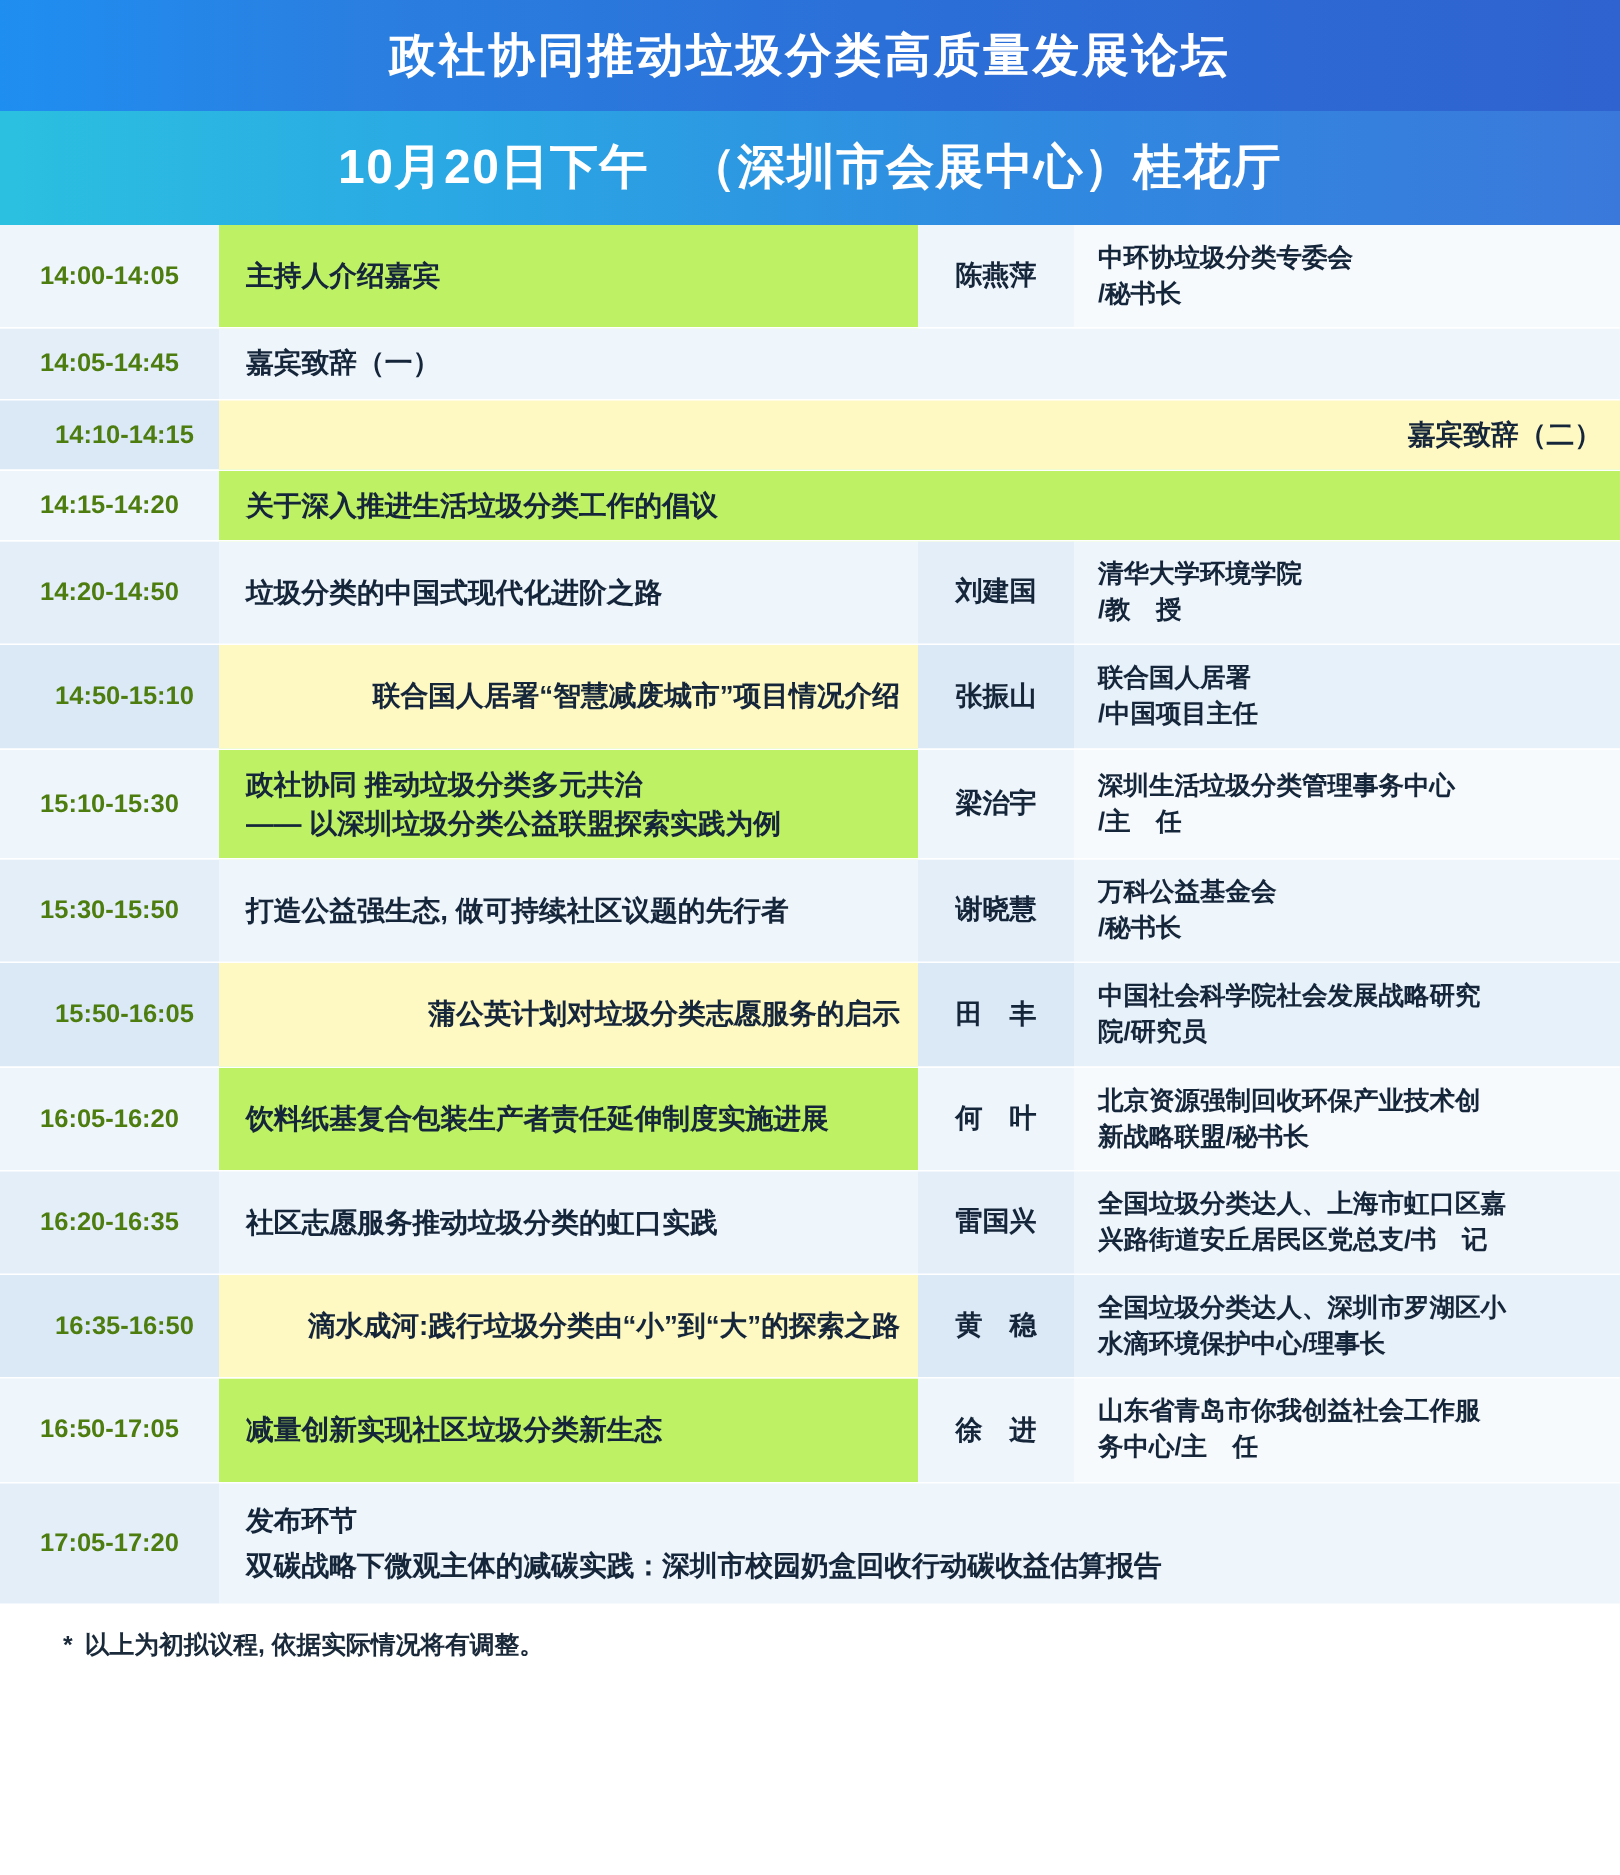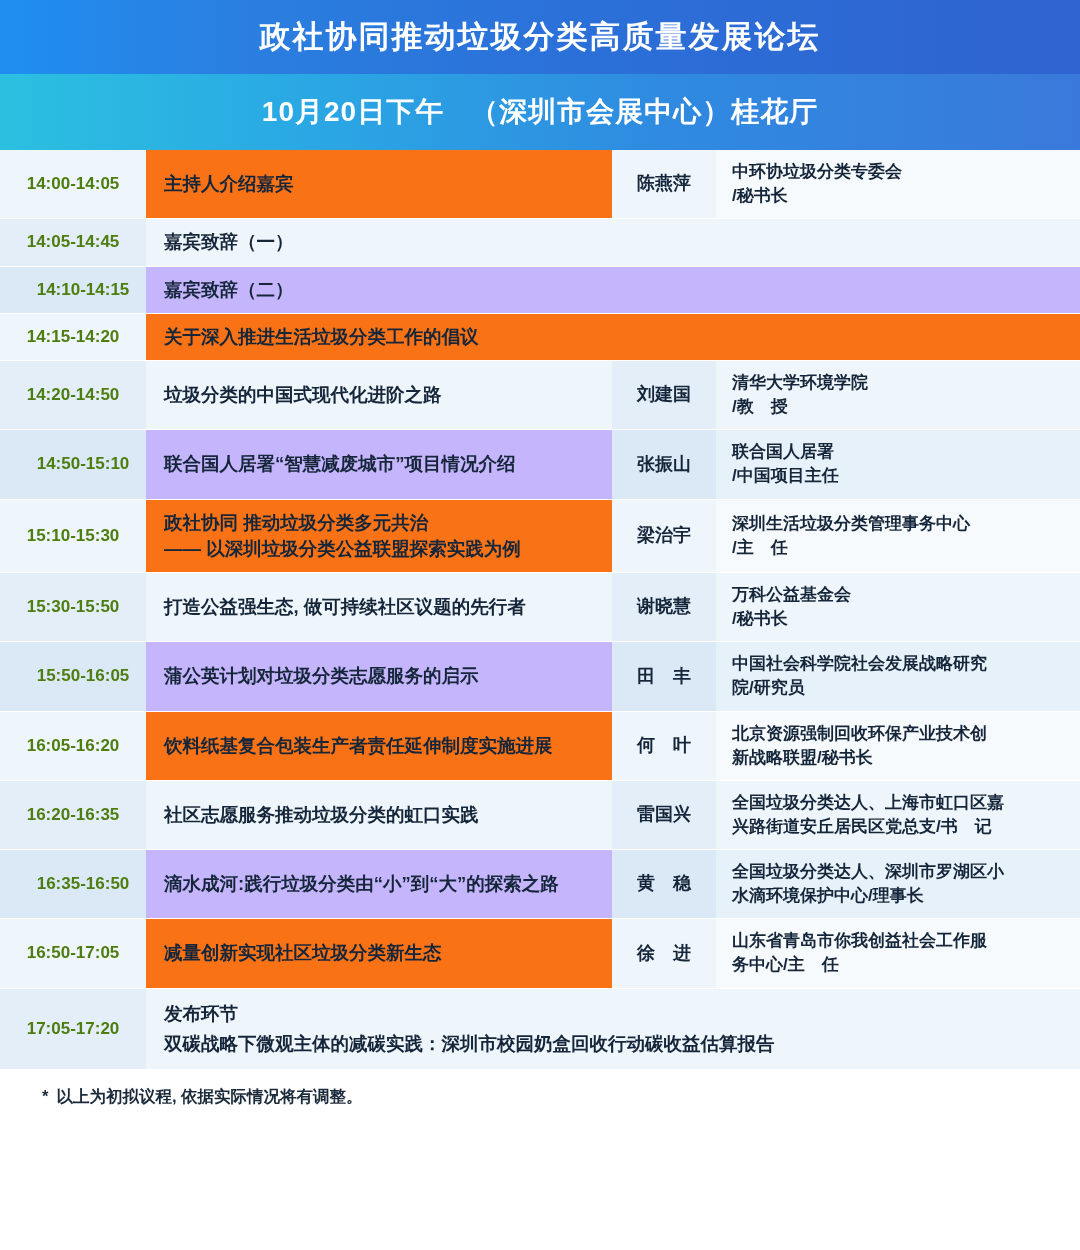--- a/index.html
+++ b/index.html
@@ -37,21 +37,21 @@
   .banner-title {
     font-size: 31px;
     font-weight: bold;
     letter-spacing: 2px;
   }
   .banner2 {
     height: 76px;
     background: linear-gradient(90deg, #2bc0e0 0%, #2aa8e4 28%, #2f8ae0 62%, #3a79db 100%);
   }
   .banner2 .banner-title {
-    font-size: 28px;
+    font-size: 32px;
     letter-spacing: 1px;
   }
   .banner2 .gap {
     display: inline-block;
     width: 26px;
   }
 
   
   .agenda {
     width: 1080px;
@@ -97,31 +97,31 @@
   }
   .col-topic-wide {
     font-size: 18.5px;
     font-weight: bold;
     color: #16263a;
     padding-left: 18px !important;
   }
 
   
   .rowA .col-time { background: #eef5fb; }
-  .rowA .col-topic, .rowA .col-topic-wide { background: #f97316; }
+  .rowA .col-topic, .rowA .col-topic-wide { background: #bef264; }
   .rowA .col-speaker { background: #eef5fb; }
   .rowA .col-org { background: #f6fafd; }
 
   .rowB .col-time { background: #e3eef8; }
   .rowB .col-topic, .rowB .col-topic-wide { background: #eef5fb; }
   .rowB .col-speaker { background: #e3eef8; }
   .rowB .col-org { background: #eef5fb; }
 
   .rowC .col-time { background: #dbe9f6; padding-left: 32px; }
-  .rowC .col-topic, .rowC .col-topic-wide { background: #c4b5fd; }
+  .rowC .col-topic, .rowC .col-topic-wide { background: #fef9c3; text-align: right; }
   .rowC .col-speaker { background: #dbe9f6; }
   .rowC .col-org { background: #e7f1fa; }
 
   .sub-line {
     display: block;
   }
   .two-line .l2 { display: block; }
 
   .final-row td {
     padding-top: 12px;

